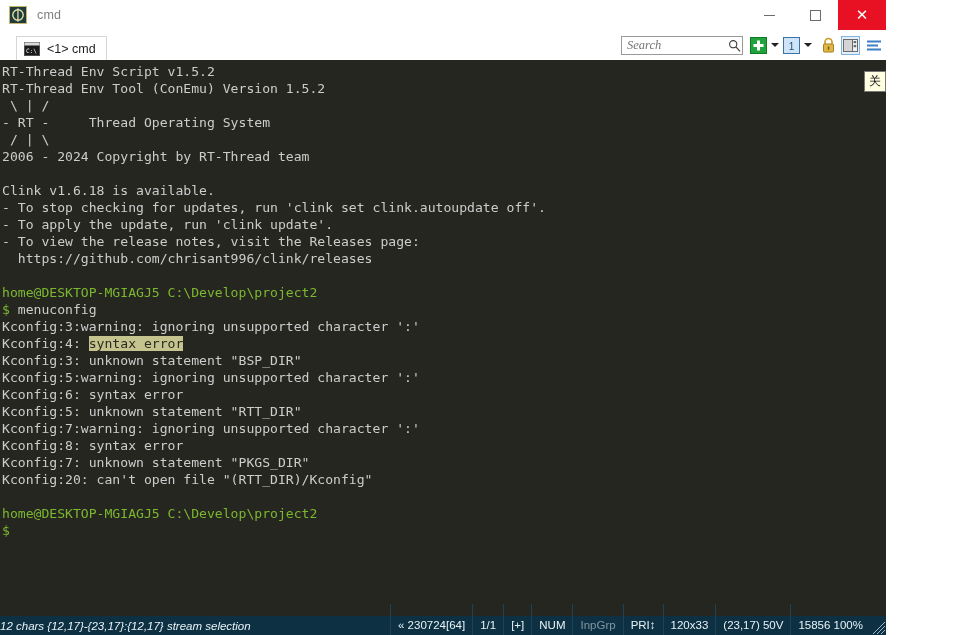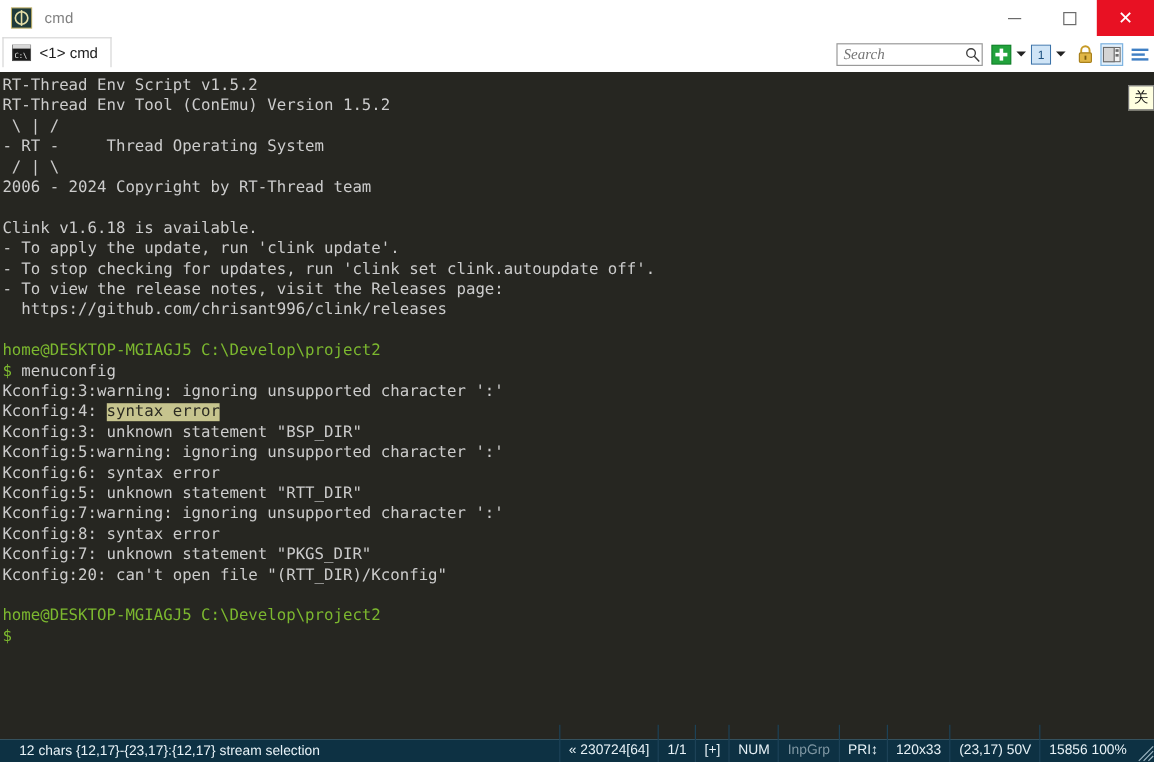--- a/index.html
+++ b/index.html
@@ -9,21 +9,21 @@
   }
   body {
     width: 962px;
     height: 635px;
     overflow: hidden;
     font-family: "Liberation Sans", sans-serif;
     -webkit-font-smoothing: antialiased;
   }
   .app {
     position: relative;
-    width: 962px;
+    width: 886px;
     height: 635px;
     background: #ffffff;
     display: flex;
     flex-direction: column;
   }
 
   
   .titlebar {
     height: 30px;
     background: #ffffff;
@@ -82,24 +82,24 @@
     font-size: 15px;
     line-height: 15px;
     font-family: "DejaVu Sans", sans-serif;
   }
 
   
   .tabrow {
     height: 30px;
     background: #ffffff;
     display: flex;
-    align-items: flex-start;
-    flex: 0 0 auto;
-    position: relative;
-    padding-left: 2px;
+    align-items: flex-end;
+    flex: 0 0 auto;
+    position: relative;
+    padding-left: 16px;
     box-sizing: border-box;
   }
   .tab {
     height: 25px;
     min-width: 80px;
     background: #ffffff;
     border: 1px solid #d6d6d6;
     border-bottom: none;
     display: flex;
     align-items: center;
@@ -243,22 +243,23 @@
     background: #0d3143;
     flex: 0 0 auto;
     display: flex;
     align-items: center;
     color: #e8f2f7;
     font-size: 11.5px;
     font-family: "Liberation Sans", sans-serif;
     position: relative;
   }
   .status-left {
-    padding-left: 16px;
+    padding-left: 0;
     white-space: nowrap;
+    font-style: italic;
   }
   .status-right {
     margin-left: auto;
     display: flex;
     align-items: center;
     white-space: nowrap;
   }
   .st-cell {
     padding: 12px 7px;
     border-left: 1px solid #1d4257;
@@ -377,22 +378,22 @@
 
   <div class="terminal">
     <div class="term-line">RT-Thread Env Script v1.5.2</div>
     <div class="term-line">RT-Thread Env Tool (ConEmu) Version 1.5.2</div>
     <div class="term-line"> \ | /</div>
     <div class="term-line">- RT -     Thread Operating System</div>
     <div class="term-line"> / | \</div>
     <div class="term-line">2006 - 2024 Copyright by RT-Thread team</div>
     <div class="term-line blank"></div>
     <div class="term-line">Clink v1.6.18 is available.</div>
+    <div class="term-line">- To stop checking for updates, run 'clink set clink.autoupdate off'.</div>
     <div class="term-line">- To apply the update, run 'clink update'.</div>
-    <div class="term-line">- To stop checking for updates, run 'clink set clink.autoupdate off'.</div>
     <div class="term-line">- To view the release notes, visit the Releases page:</div>
     <div class="term-line">  https://github.com/chrisant996/clink/releases</div>
     <div class="term-line blank"></div>
     <div class="term-line green">home@DESKTOP-MGIAGJ5 C:\Develop\project2</div>
     <div class="term-line"><span class="dollar">$</span><span> menuconfig</span></div>
     <div class="term-line">Kconfig:3:warning: ignoring unsupported character ':'</div>
     <div class="term-line"><span>Kconfig:4: </span><span class="sel">syntax error</span></div>
     <div class="term-line">Kconfig:3: unknown statement "BSP_DIR"</div>
     <div class="term-line">Kconfig:5:warning: ignoring unsupported character ':'</div>
     <div class="term-line">Kconfig:6: syntax error</div>

